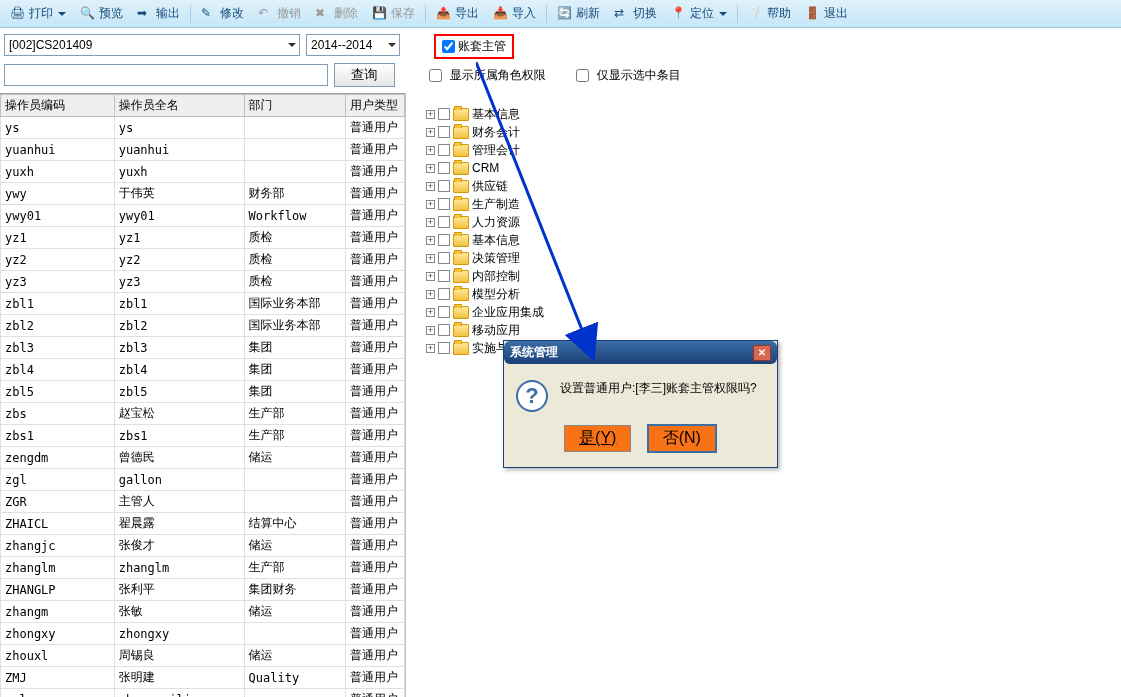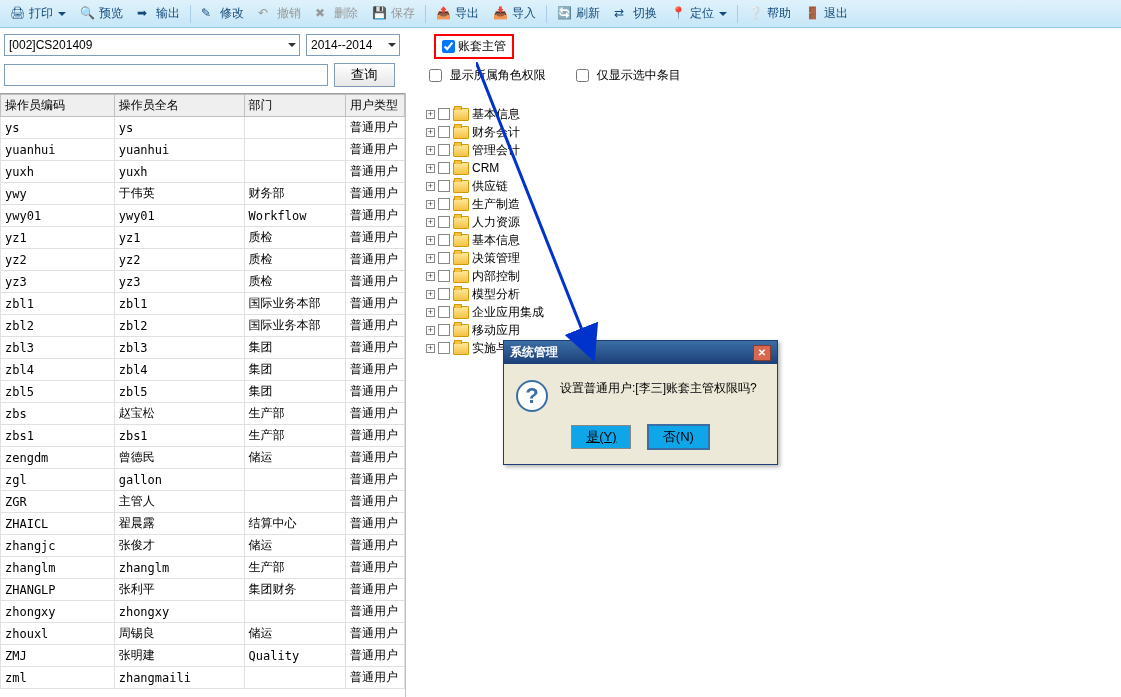--- a/index.html
+++ b/index.html
@@ -30,26 +30,26 @@
 .right { flex: 1; padding: 6px 10px; position: relative; }
 
 .tree { margin-top: 6px; }
 .tree .node { display: flex; align-items: center; gap: 3px; height: 18px; padding-left: 10px; }
 .plus { width: 9px; height: 9px; border: 1px solid #888; display: inline-flex; align-items: center; justify-content: center; font-size: 9px; line-height: 1; color: #444; background: #fff; }
 .nchk { width: 12px; height: 12px; border: 1px solid #888; background: #fff; }
 .fold { width: 16px; height: 13px; background: linear-gradient(#ffe79c,#f3c243); border: 1px solid #d49b00; border-radius: 1px; position: relative; }
 .fold::before { content: ''; position: absolute; top: -3px; left: 0; width: 6px; height: 3px; background: #f3c243; border: 1px solid #d49b00; border-bottom: none; border-radius: 1px 1px 0 0; }
 
 .dialog { position: absolute; left: 503px; top: 340px; width: 275px; border: 1px solid #1c3f78; background: #ece9d8; box-shadow: 2px 2px 4px rgba(0,0,0,0.3); }
-.dlg-title { background: linear-gradient(#3b6ea5,#1c3f78); color: #fff; padding: 3px 6px; font-weight: bold; display: flex; justify-content: space-between; align-items: center; }
+.dlg-title { background: linear-gradient(#3b6ea5,#1c3f78); color: #fff; padding: 3px 6px; font-weight: bold; display: flex; justify-content: space-between; align-items: center; border-radius: 6px; }
 .dlg-close { width: 18px; height: 16px; background: #d86850; border: 1px solid #8b3a2a; display: flex; align-items: center; justify-content: center; color: #fff; font-size: 10px; cursor: pointer; }
 .dlg-body { padding: 16px 12px 12px; display: flex; align-items: flex-start; gap: 12px; }
 .dlg-q { width: 32px; height: 32px; border: 2px solid #3b6ea5; border-radius: 50%; display: flex; align-items: center; justify-content: center; color: #3b6ea5; font-size: 22px; font-weight: bold; background: #fff; }
 .dlg-btns { text-align: center; padding: 0 0 14px; }
-.dlg-btn { border: 1px solid #888; padding: 2px 14px; margin: 0 6px; background: #0ea5e9; cursor: pointer; font-size: 13px; }
+.dlg-btn { border: 1px solid #888; padding: 2px 14px; margin: 0 6px; background: #f97316; cursor: pointer; font-size: 16px; }
 .dlg-btn.def { border: 2px solid #3b6ea5; }
 
 .arrow { position: absolute; left: 476px; top: 62px; pointer-events: none; z-index: 5; }
 </style>
 </head>
 <body>
 
 <div class="toolbar">
   <div class="tb-btn">
       <span class="tb-icon">🖨</span>
@@ -284,20 +284,26 @@
               <td>生产部</td>
               <td>普通用户</td>
             </tr>
             <tr>
               <td>ZHANGLP</td>
               <td>张利平</td>
               <td>集团财务</td>
               <td>普通用户</td>
             </tr>
             <tr>
+              <td>zhangm</td>
+              <td>张敏</td>
+              <td>储运</td>
+              <td>普通用户</td>
+            </tr>
+            <tr>
               <td>zhongxy</td>
               <td>zhongxy</td>
               <td></td>
               <td>普通用户</td>
             </tr>
             <tr>
               <td>zhouxl</td>
               <td>周锡良</td>
               <td>储运</td>
               <td>普通用户</td>

